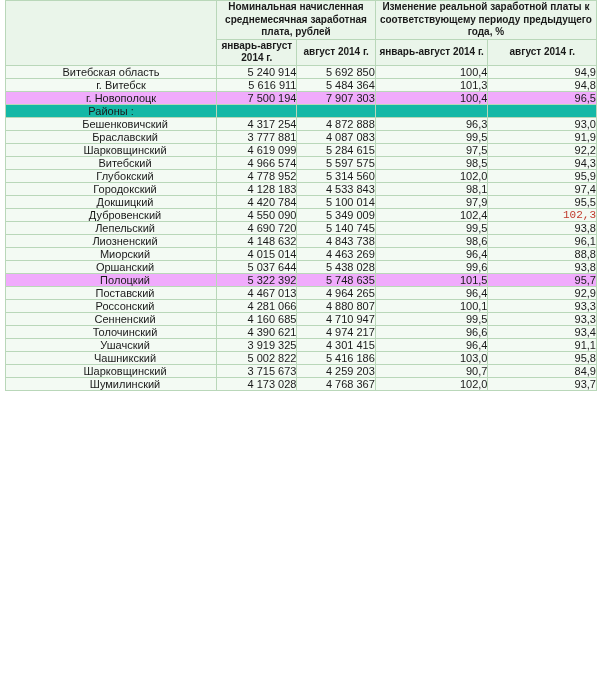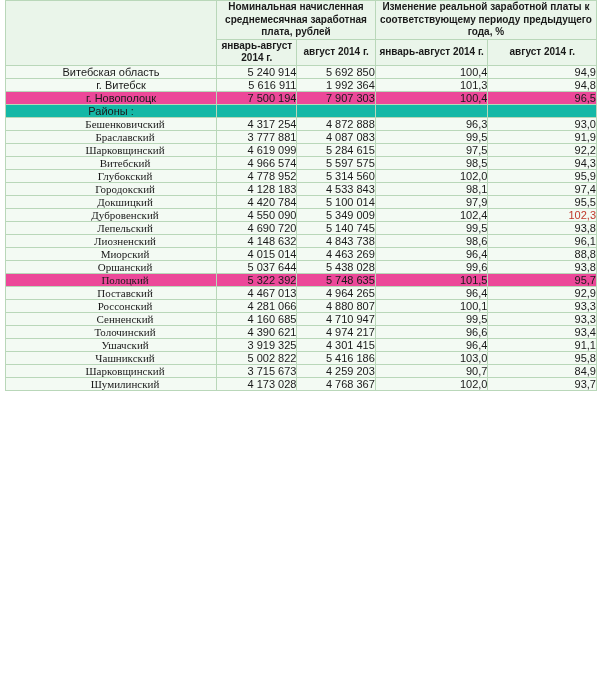--- a/index.html
+++ b/index.html
@@ -57,39 +57,39 @@
     padding: 5px 4px;
   }
   .rowname {
     background: #f3faf3;
     font-size: 11px;
     padding: 5px 6px 5px 8px;
     white-space: nowrap;
     text-align: center;
   }
   .rowname.indent1 { padding-left: 20px; }
-  .rowname.indent2 { padding-left: 28px; font-family: Liberation Serif, serif; }
+  .rowname.indent2 { padding-left: 28px; }
   .num {
     background: #f3faf3;
     text-align: right;
     font-size: 11px;
     padding: 5px 8px 5px 4px;
     white-space: nowrap;
   }
   .section .rowname,
   .section .num {
     background: #14b8a6;
   }
   
   tr.hl .rowname,
   tr.hl .num {
-    background: #ec4899;
+    background: #f0abfc;
   }
   tr.hl .rowname { color: #1a1a1a; }
-  .neg { color: #c0392b; }
+  .neg { color: #c0392b; font-family: Liberation Mono, monospace; }
   .empty-cell { background: #f3faf3; }
   .colA { width: 210px; }
   .colB { width: 80px; }
   .colC { width: 78px; }
   .colD { width: 112px; }
   .colE { width: 108px; }
 </style>
 </head>
 <body>
 
@@ -121,21 +121,21 @@
       <tr>
         <td class="rowname">Витебская область</td>
         <td class="num">5 240 914</td>
         <td class="num">5 692 850</td>
         <td class="num">100,4</td>
         <td class="num">94,9</td>
       </tr>
       <tr>
         <td class="rowname indent1">г. Витебск</td>
         <td class="num">5 616 911</td>
-        <td class="num">1 992 364</td>
+        <td class="num">5 484 364</td>
         <td class="num">101,3</td>
         <td class="num">94,8</td>
       </tr>
       <tr class="hl">
         <td class="rowname indent1">г. Новополоцк</td>
         <td class="num">7 500 194</td>
         <td class="num">7 907 303</td>
         <td class="num">100,4</td>
         <td class="num">96,5</td>
       </tr>

